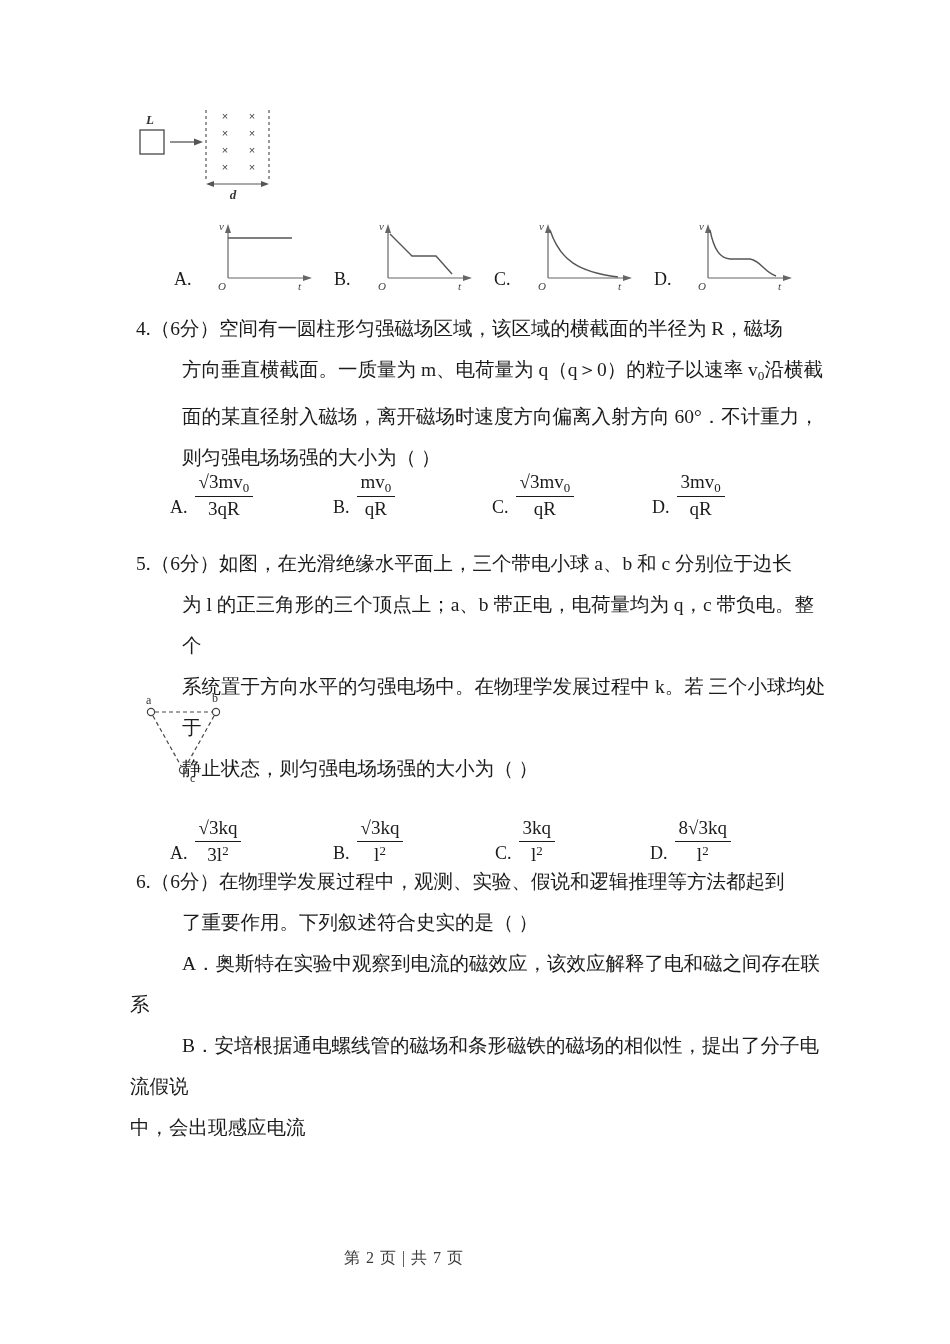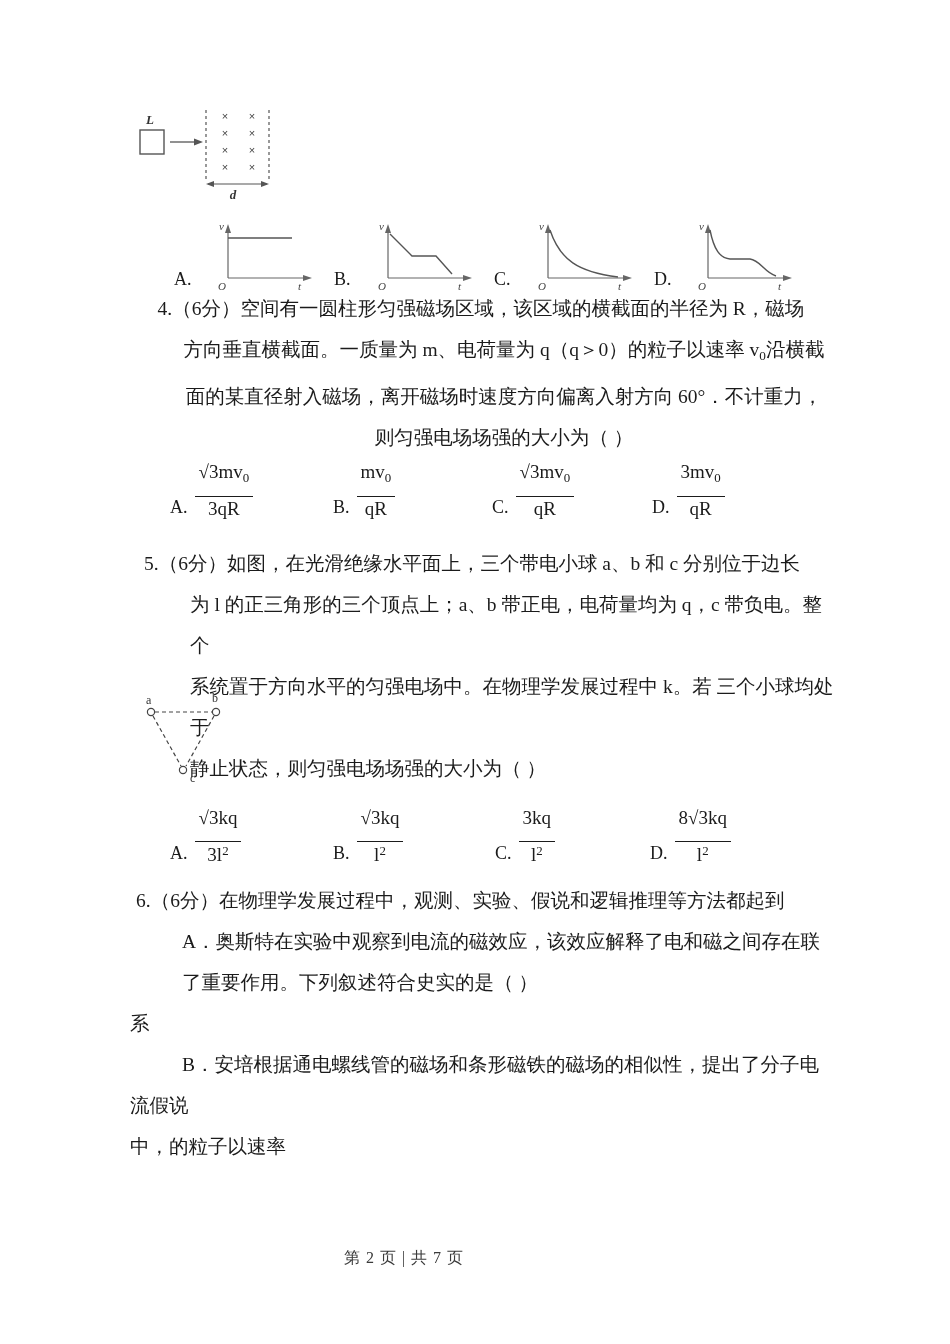--- a/index.html
+++ b/index.html
@@ -100,21 +100,21 @@
     display: inline-flex;
     flex-direction: column;
     align-items: center;
     font-family: "Liberation Serif", "DejaVu Serif", serif;
     font-size: 19px;
     color: #1b1b1b;
     line-height: 1.18;
     padding-bottom: 2px;
   }
   .frac .num {
-    padding: 0 4px 11px 4px;
+    padding: 0 4px 1px 4px;
     border-bottom: 1.4px solid #1b1b1b;
     white-space: nowrap;
   }
   .frac .den {
     padding: 1px 4px 0 4px;
     white-space: nowrap;
   }
   .sub { font-size: 0.68em; vertical-align: -0.28em; }
   .sup { font-size: 0.68em; vertical-align: 0.45em; }
 
@@ -228,21 +228,21 @@
         <line x1="22" y1="62" x2="22" y2="14" stroke="#666" stroke-width="1.2"></line>
         <polygon points="22,8 19,17 25,17" fill="#666"></polygon>
         <text x="13" y="14" font-family="Liberation Serif, serif" font-size="11" font-style="italic" fill="#444">v</text>
         <text x="92" y="74" font-family="Liberation Serif, serif" font-size="11" font-style="italic" fill="#444">t</text>
         <text x="12" y="74" font-family="Liberation Serif, serif" font-size="11" font-style="italic" fill="#444">O</text>
         <path d="M24,14 C28,34 34,42 44,43 L64,43 C74,44 78,56 90,60" fill="none" stroke="#555" stroke-width="1.4"></path>
       </svg>
     </div>
   </div>
 
-  <div class="qblock" style="top:288px;text-align:center;">
+  <div class="qblock" style="top:308px;">
     <div class="qline">4.（6分）空间有一圆柱形匀强磁场区域，该区域的横截面的半径为 R，磁场</div>
     <div class="qline hang"><span>方向垂直横截面。一质量为 m、电荷量为 q（q＞0）的粒子以速率 v</span><span class="sub">0</span><span>沿横截</span></div>
     <div class="qline hang">面的某直径射入磁场，离开磁场时速度方向偏离入射方向 60°．不计重力，</div>
     <div class="qline hang">则匀强电场场强的大小为（     ）</div>
   </div>
 
   <div class="ans-row" style="top:452px;">
     <div class="ans-item" style="left:170px;">
       <span class="ans-letter">A.</span>
       <span class="frac">
@@ -266,21 +266,21 @@
     </div>
     <div class="ans-item" style="left:652px;">
       <span class="ans-letter">D.</span>
       <span class="frac">
         <span class="num"><span>3mv</span><span class="sub">0</span></span>
         <span class="den">qR</span>
       </span>
     </div>
   </div>
 
-  <div class="qblock" style="top:543px;margin-left:8px;">
+  <div class="qblock" style="top:543px;">
     <div class="qline">5.（6分）如图，在光滑绝缘水平面上，三个带电小球 a、b 和 c 分别位于边长</div>
     <div class="qline hang">为 l 的正三角形的三个顶点上；a、b 带正电，电荷量均为 q，c 带负电。整个</div>
     <div class="qline hang">系统置于方向水平的匀强电场中。在物理学发展过程中 k。若 三个小球均处于</div>
     <div class="qline hang">静止状态，则匀强电场场强的大小为（     ）</div>
   </div>
 
   <div class="fig-tri">
     <svg width="210" height="98" viewBox="0 0 210 98">
 
       <text x="10" y="14" font-family="Liberation Serif, serif" font-size="12" fill="#333">a</text>
@@ -321,29 +321,29 @@
     </div>
     <div class="ans-item" style="left:650px;">
       <span class="ans-letter">D.</span>
       <span class="frac">
         <span class="num">8√3kq</span>
         <span class="den"><span>l</span><span class="sup">2</span></span>
       </span>
     </div>
   </div>
 
-  <div class="qblock" style="top:880px;">
+  <div class="qblock" style="top:861px;">
     <div class="qline">6.（6分）在物理学发展过程中，观测、实验、假说和逻辑推理等方法都起到</div>
+    <div class="qline hang">了重要作用。下列叙述符合史实的是（     ）</div>
+
     <div class="qline opt">A．奥斯特在实验中观察到电流的磁效应，该效应解释了电和磁之间存在联</div>
-
-    <div class="qline hang">了重要作用。下列叙述符合史实的是（     ）</div>
     <div class="qline opt-cont" style="margin-left:-6px;">系</div>
 
     <div class="qline opt">B．安培根据通电螺线管的磁场和条形磁铁的磁场的相似性，提出了分子电</div>
     <div class="qline opt-cont" style="margin-left:-6px;">流假说</div>
 
-    <div class="qline opt-cont" style="margin-left:-6px;">中，的粒子以速率</div>
+    <div class="qline opt-cont" style="margin-left:-6px;">中，会出现感应电流</div>
 
   </div>
 
   <div class="footer">第 2 页 | 共 7 页</div>
 
 </div>
 
 </body></html>

